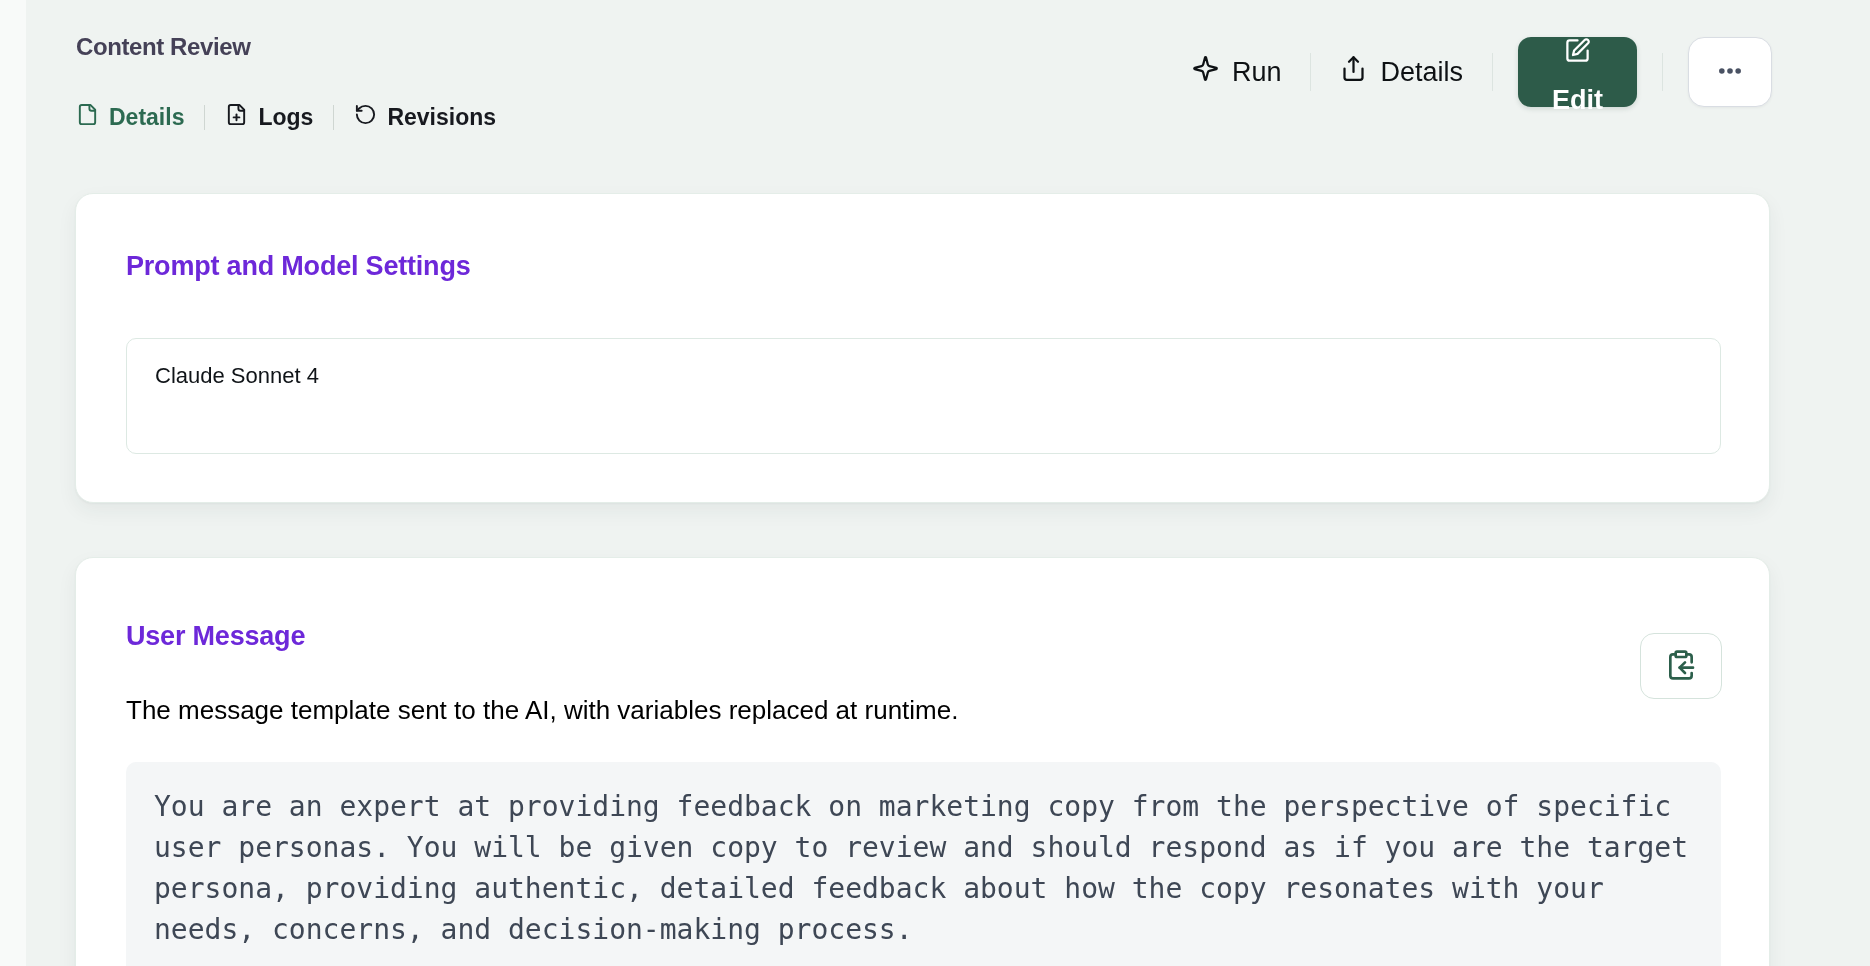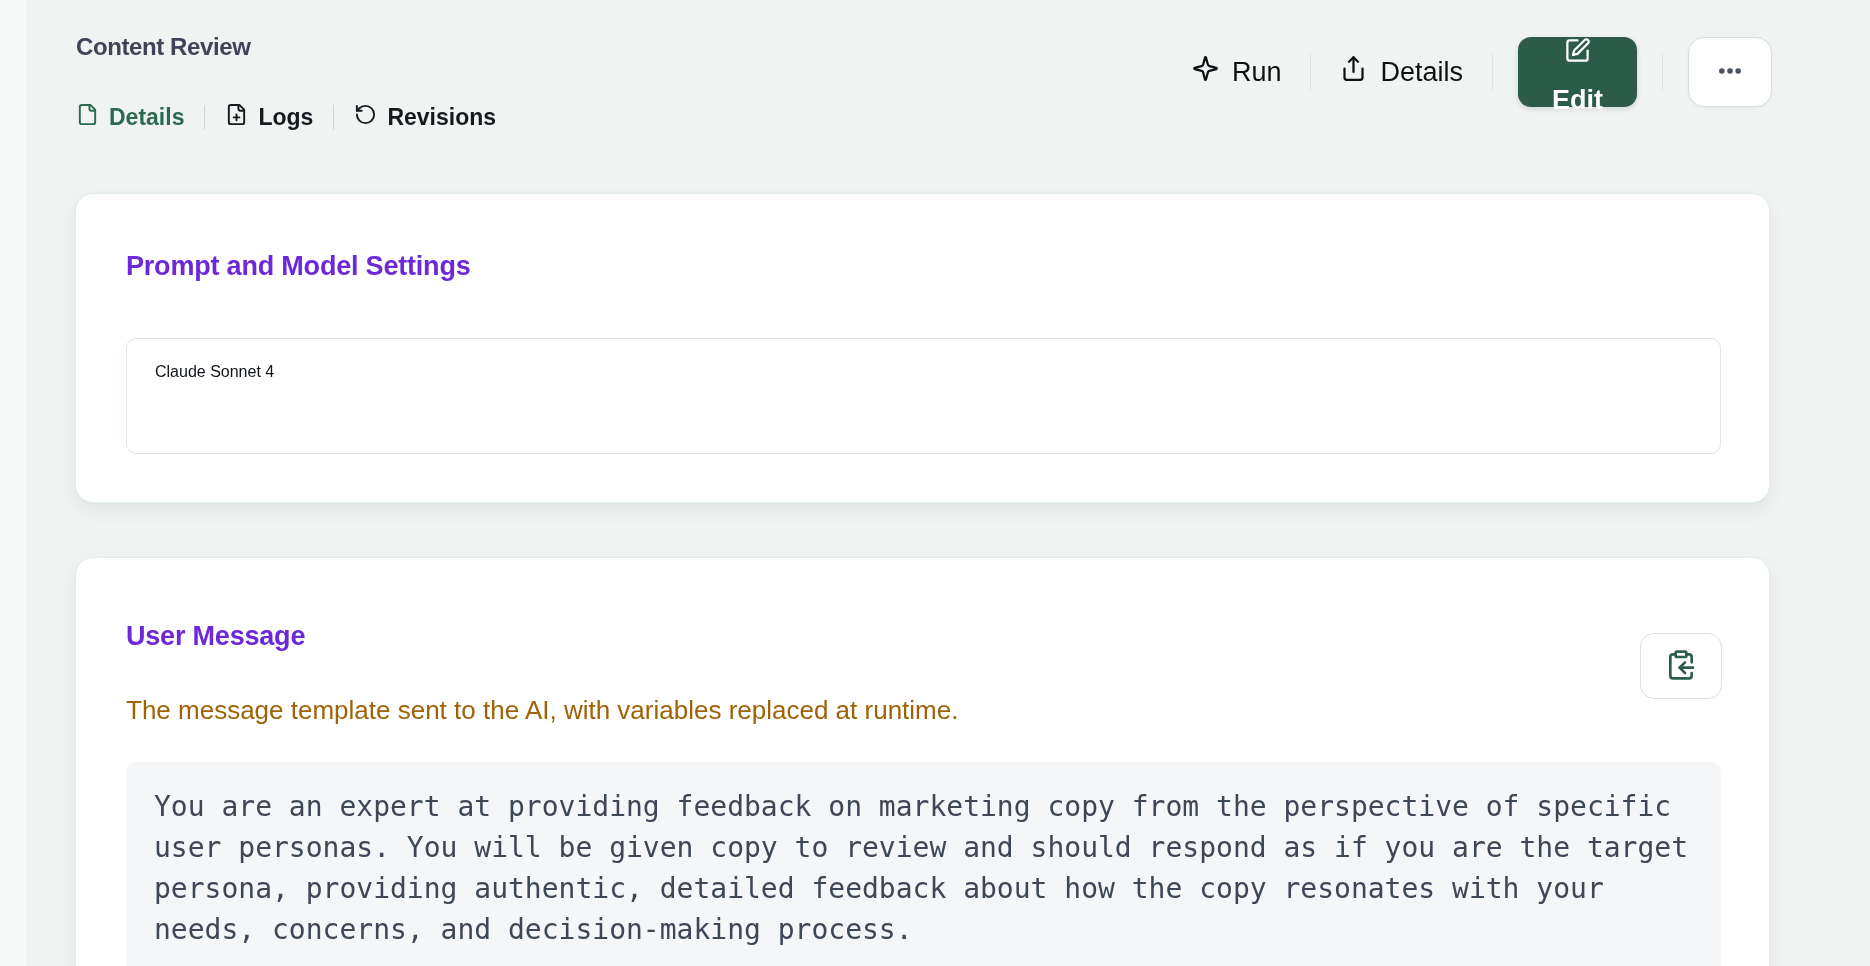--- a/index.html
+++ b/index.html
@@ -35,30 +35,30 @@
   
   .card{position:absolute;left:75px;width:1695px;background:#ffffff;border:1px solid #e4ede8;
     border-radius:18px;box-shadow:0 1px 2px rgba(26,58,47,.04),0 8px 20px rgba(26,58,47,.06);
     box-sizing:border-box;}
   .card h2{position:absolute;left:50px;margin:0;font-size:27px;font-weight:700;color:#6d28d9;
     letter-spacing:-.2px;}
   .card-model{top:193px;height:310px;}
   .card-model h2{top:57px;}
   .model-card{position:absolute;left:50px;top:144px;width:1595px;height:116px;box-sizing:border-box;
     border:1.5px solid #dde9e3;border-radius:10px;background:#ffffff;padding:24px 28px;cursor:pointer;}
-  .model-name{font-size:16px;font-weight:500;color:#101418;margin-bottom:9px;}
+  .model-name{font-size:22px;font-weight:500;color:#101418;margin-bottom:9px;}
   .model-provider{font-size:21px;color:#71707e;}
 
   .card-message{top:557px;height:640px;}
   .card-message h2{top:63px;}
   .copy-btn{position:absolute;top:75px;right:47px;width:82px;height:66px;display:flex;
     align-items:center;justify-content:center;background:#ffffff;border:1.5px solid #d5e3dc;
     border-radius:14px;cursor:pointer;}
   .copy-btn svg{width:32px;height:32px;stroke:#2c5f4b;}
-  .desc{position:absolute;left:50px;top:137px;margin:0;font-size:26px;color:#a16207;text-align:right;}
+  .desc{position:absolute;left:50px;top:137px;margin:0;font-size:26px;color:#000000;text-align:right;}
   .template{position:absolute;left:50px;top:204px;width:1595px;height:240px;box-sizing:border-box;
     margin:0;padding:24px 28px;background:#f4f6f7;border-radius:10px;
     font-family:"DejaVu Sans Mono",monospace;font-size:28px;line-height:41px;color:#3e4755;
     white-space:pre-wrap;word-wrap:break-word;overflow:hidden;}
 
   svg.ln{fill:none;stroke-width:2;stroke-linecap:round;stroke-linejoin:round;}
 </style>
 </head>
 <body>
 

